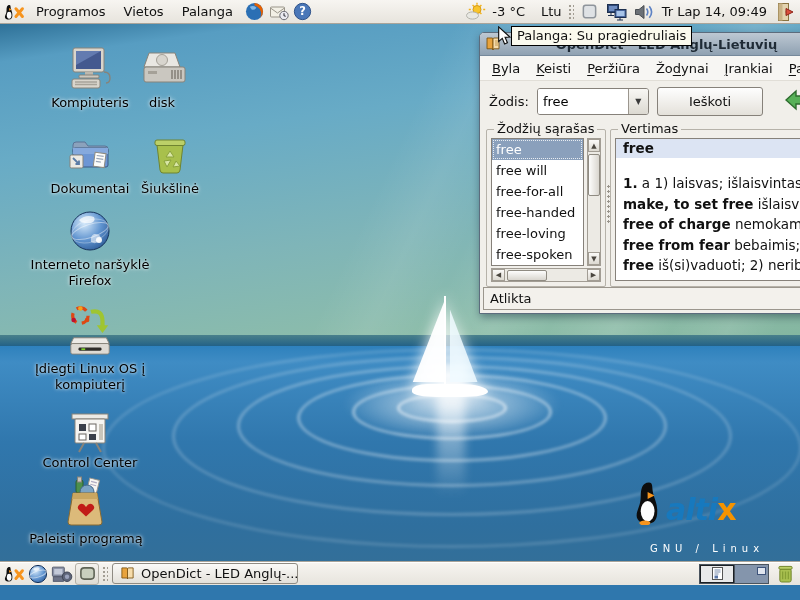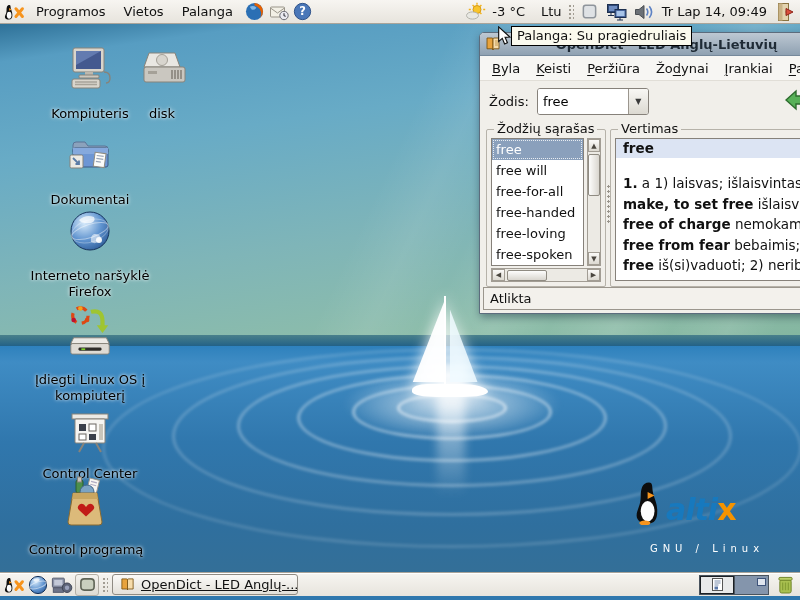--- a/index.html
+++ b/index.html
@@ -31,38 +31,38 @@
        filter:drop-shadow(0 0 7px rgba(255,255,255,.95));}
   .sailL{position:absolute;left:0;top:0;width:40px;height:82px;background:rgba(255,255,255,.95);
        clip-path:polygon(92% 0,92% 100%,12% 100%);}
   .sailR{position:absolute;left:40px;top:8px;width:32px;height:74px;background:rgba(240,250,255,.85);
        clip-path:polygon(6% 2%,92% 100%,6% 100%);}
   .mast{position:absolute;left:36px;top:-4px;width:2px;height:90px;background:#fff;}
   .hull{position:absolute;left:4px;top:84px;width:76px;height:13px;background:#fff;
        border-radius:30% 55% 50% 50% / 70% 90% 60% 60%;}
 
   
-  .dicon{position:absolute;width:124px;display:flex;flex-direction:column;align-items:center;gap:12px;
+  .dicon{position:absolute;width:124px;display:flex;flex-direction:column;align-items:center;gap:1px;
        text-align:center;color:#000;line-height:16px;
        text-shadow:0 0 3px rgba(255,255,255,.85),0 0 5px rgba(255,255,255,.6);}
   .dicon .ig{width:50px;height:50px;display:flex;align-items:center;justify-content:center;}
 
   
   .brand{position:absolute;right:18px;bottom:22px;width:150px;}
   .brandrow{display:flex;align-items:flex-end;}
   .brandtxt{font-weight:bold;font-size:30px;line-height:30px;color:#1779be;letter-spacing:-1px;
        font-style:italic;}
   .brandtxt .acc{color:#f59300;font-style:normal;}
   .brandsub{color:#fff;font-size:10px;letter-spacing:5px;margin-top:18px;text-align:center;white-space:nowrap;}
 
   
   .panel{position:absolute;left:0;right:0;height:24px;z-index:50;display:flex;align-items:center;
        background:linear-gradient(#f7f5f1,#e7e4dd);padding:0 3px;gap:2px;}
   .panel.top{top:0;border-bottom:1px solid #a9a49a;}
-  .panel.bottom{bottom:4px;border-top:1px solid #a9a49a;box-shadow:inset 0 1px 0 #fff;text-decoration:underline;}
+  .panel.bottom{bottom:15px;border-top:1px solid #a9a49a;box-shadow:inset 0 1px 0 #fff;}
   .pmenu{padding:2px 9px;cursor:default;}
   .picon{width:22px;height:22px;display:flex;align-items:center;justify-content:center;}
   .pright{margin-left:auto;display:flex;align-items:center;gap:5px;padding-right:1px;}
   .grip{width:7px;height:18px;background-image:radial-gradient(#a29d93 1px,transparent 1.2px);
        background-size:4px 4px;background-position:1px 1px;}
   .clock{white-space:nowrap;padding:0 2px;}
 
   
   .taskbtn{display:flex;align-items:center;gap:6px;height:21px;width:186px;padding:0 7px;margin-left:2px;
        border:1px solid #8f8b83;border-radius:3px;background:linear-gradient(#fbfaf8,#e3e0d9);
@@ -199,20 +199,34 @@
             <rect x="28" y="22" width="11" height="14" fill="#fcfcfa" stroke="#8d8a80"></rect>
           <path d="M30 25 h7 M30 28 h7 M30 31 h5" stroke="#9aa6b8" stroke-width="1.2"></path>
           </g>
         <rect x="4" y="24" width="13" height="13" rx="1.5" fill="#eceae4" stroke="#87837a"></rect>
         <path d="M7 27 l6 6 M13 29.5 v3.5 h-3.5" stroke="#5a7ba6" stroke-width="1.8" fill="none"></path>
       </svg>
     </span>
     <span>Dokumentai</span>
   </div>
 
+  <div class="dicon" style="left:108px;top:106px">
+    <span class="ig">
+      <svg width="48" height="48" viewBox="0 0 48 48">
+        <path d="M11 14 h26 l-3 25 q-.5 3-3 3 H17 q-2.5 0-3-3 Z" fill="#a8c04c" stroke="#6f8430"></path>
+        <rect x="9" y="9" width="30" height="5.5" rx="2" fill="#bcd068" stroke="#6f8430"></rect>
+        <g fill="#d9e6a6" stroke="#8aa23c" stroke-width="1">
+          <path d="M24 20 l4 6 h-8 Z"></path>
+          <path d="M18 30 l7-1 -4 7 Z"></path>
+          <path d="M30 30 l-3 6 7-1 Z"></path>
+        </g>
+      </svg>
+    </span>
+    <span>Šiukšlinė</span>
+  </div>
 
   <div class="dicon" style="left:28px;top:182px">
     <span class="ig">
       <svg width="48" height="48" viewBox="0 0 48 48">
         <defs>
             <radialGradient id="gb" cx=".35" cy=".3" r=".9">
           <stop offset="0" stop-color="#d5e9fa"></stop>
               <stop offset=".5" stop-color="#5f93cf"></stop>
               <stop offset="1" stop-color="#1e4a86"></stop>
         </radialGradient>
@@ -270,21 +284,21 @@
         <g transform="rotate(14 32 10)">
             <rect x="27" y="3" width="10" height="14" fill="#f7f6f1" stroke="#9a958c"></rect>
           <path d="M29 6 h6 M29 9 h6 M29 12 h4" stroke="#b0acc2" stroke-width="1.1"></path>
           </g>
         <circle cx="26" cy="16" r="7" fill="#7aa3c4" stroke="#41678a"></circle>
         <path d="M12 17 h24 l5 29 q.2 3-3 3 H10 q-3 0-3-3 Z" fill="#dcba7a" stroke="#8a6a30"></path>
         <path d="M12 17 h24 l1 6 H11 Z" fill="#c9a660"></path>
         <path d="M25 31 q-3-5-6.5-2.5 q-3.5 2.8 0 6 l6.5 6 l6.5-6 q3.5-3.2 0-6 Q28 26 25 31 Z" fill="#c11b17"></path>
       </svg>
     </span>
-    <span>Control programą</span>
+    <span>Paleisti programą</span>
   </div>
 
   <div class="brand">
     <div class="brandrow">
       <span>
         <svg width="34" height="44" viewBox="0 0 24 32">
           <path d="M12 1 C7 1 6 6 6 11 C6 18 3 21 3 25 C3 29 7 31 11 31 C16 31 18 28 18 22 C18 16 16 13 15 9 C14 4 15 1 12 1 Z" fill="#0d0d0d"></path>
           <ellipse cx="11" cy="22" rx="5" ry="7.5" fill="#fdfdfd"></ellipse>
           <polygon points="11,8 16,10.5 11,13" fill="#f7941d"></polygon>
           <ellipse cx="9" cy="30.5" rx="4" ry="1.8" fill="#f7941d"></ellipse>
@@ -400,20 +414,23 @@
     </div>
 
   <div class="searchrow">
     <span>Žodis:</span>
     <span class="combo">
       <input value="free" style="">
       <span class="combobtn">
           <span>▼</span>
         </span>
     </span>
+    <span class="button">
+        <span>Ieškoti</span>
+      </span>
     <span class="backarrow">
       <svg width="26" height="22" viewBox="0 0 26 22">
         <polygon points="25,7 11,7 11,2 1,11 11,20 11,15 25,15" fill="#58b158" stroke="#2d6b2d" stroke-width="1.4"></polygon>
       </svg>
     </span>
   </div>
 
   <div class="frame words">
     <span class="framelabel">Žodžių sąrašas</span>
     <div class="list" id="word-list">

